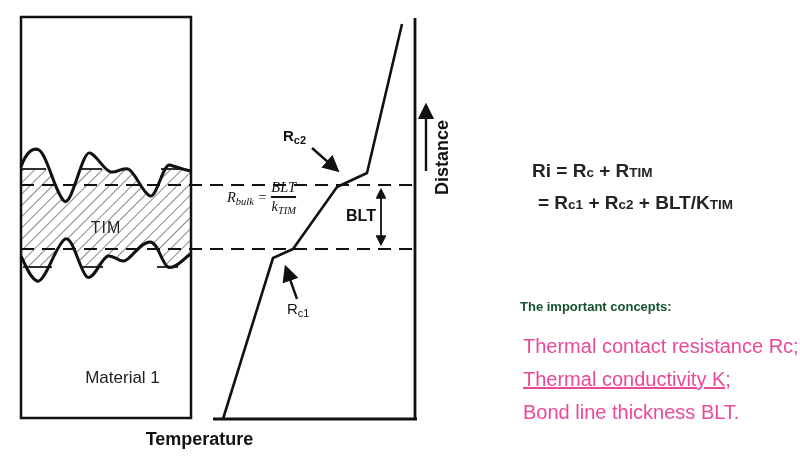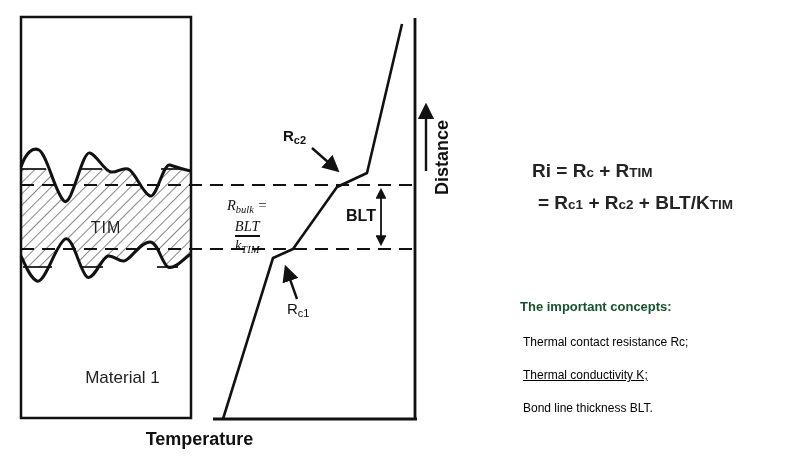--- a/index.html
+++ b/index.html
@@ -15,21 +15,21 @@
   .rlab .sub{font-size:11px;vertical-align:-3px;}
   .bltmid{font-size:16px;font-weight:600;color:#111;}
   .formula{position:absolute;font-family:"Liberation Serif", serif;font-style:italic;
            font-size:14.5px;color:#111;display:flex;align-items:center;gap:4px;}
   .formula .sub{font-size:10.5px;vertical-align:-3px;}
   .frac{display:inline-flex;flex-direction:column;align-items:center;line-height:1.05;}
   .frac .bar{width:100%;height:1.4px;background:#111;margin:1px 0;}
   .eq{position:absolute;font-weight:bold;font-size:19px;color:#242424;}
   .eq .sm{font-size:13.5px;font-weight:bold;}
   .concepts-title{position:absolute;font-weight:bold;font-size:13px;color:#14532d;}
-  .concept{position:absolute;font-size:12px;color:#000000;}
+  .concept{position:absolute;font-size:20px;color:#ec4899;}
 </style>
 </head>
 <body>
 
 <div id="stage">
 
   <svg id="art" width="800" height="460" viewBox="0 0 800 460">
     <defs>
       <pattern id="hatch" patternUnits="userSpaceOnUse" width="8" height="8" patternTransform="rotate(45)">
         <line x1="0" y1="0" x2="0" y2="8" stroke="#222" stroke-width="1.1"></line>
@@ -97,21 +97,21 @@
   <div class="lbl rlab" style="left:283px;top:127px;font-weight:bold;">
     <span>R</span><span class="sub">c2</span>
   </div>
 
   <div class="lbl rlab" style="left:287px;top:300px;">
     <span>R</span><span class="sub">c1</span>
   </div>
 
   <div class="lbl bltmid" style="left:346px;top:207px;">BLT</div>
 
-  <div class="formula" style="left:227px;top:197px;flex-direction:column;">
+  <div class="formula" style="left:227px;top:180px;">
     <span><span>R</span><span class="sub">bulk</span> <span>=</span></span>
     <span class="frac">
       <span>BLT</span>
       <span class="bar"></span>
       <span><span>k</span><span class="sub">TIM</span></span>
     </span>
   </div>
 
   <div class="eq" style="left:520px;top:160px;margin-left:12px;">
     <span>Ri = R</span><span class="sm">c</span><span> + R</span><span class="sm">TIM</span>

